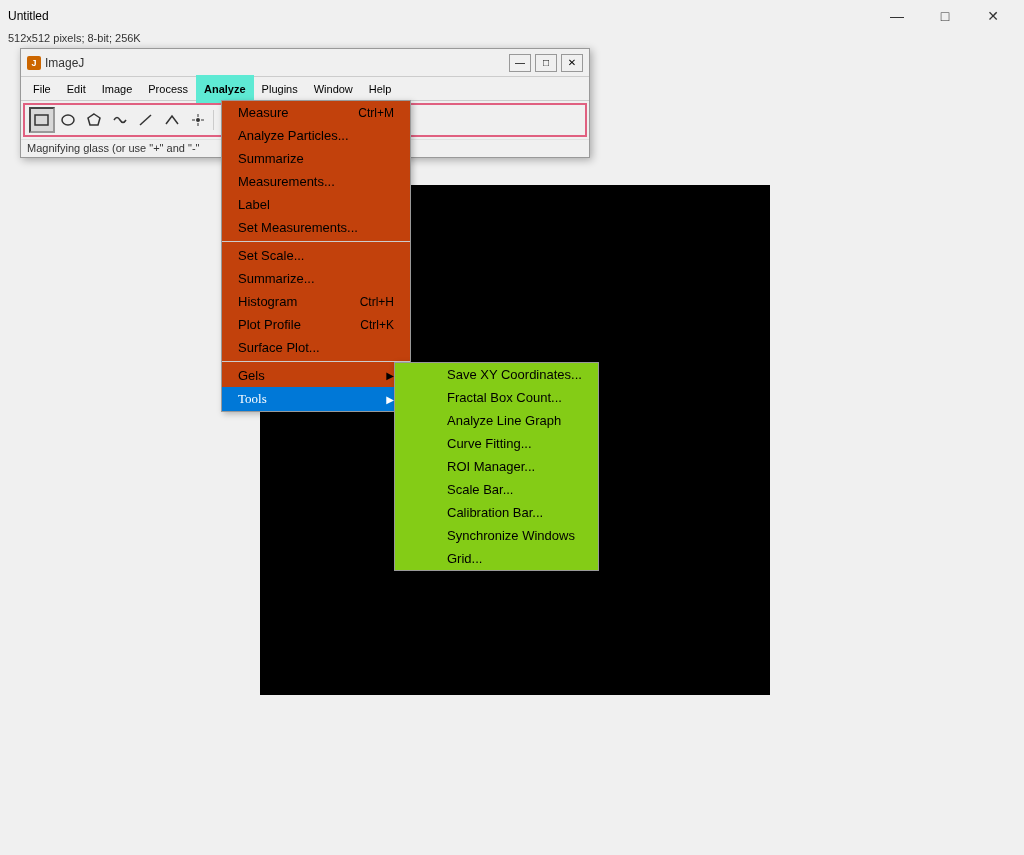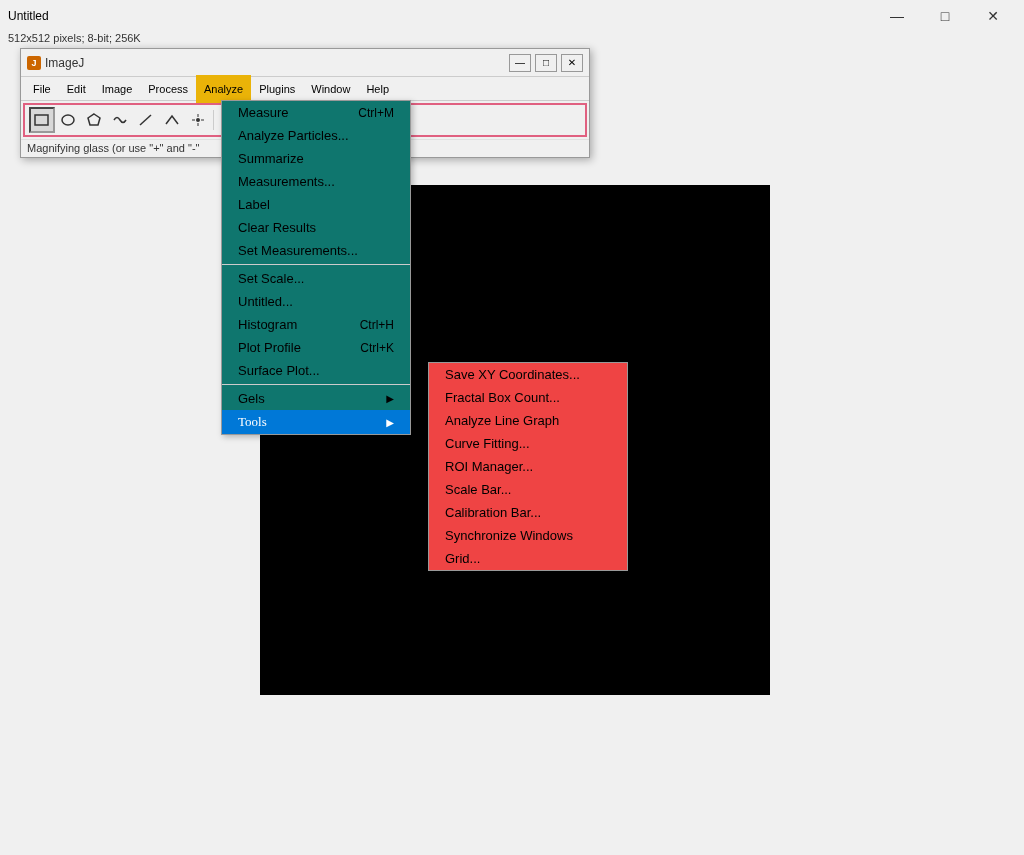--- a/index.html
+++ b/index.html
@@ -167,21 +167,21 @@
       background: #f0f0f0;
       border-top: 1px solid #e0e0e0;
       min-height: 18px;
     }
 
     
     .dropdown-menu {
       position: absolute;
       top: 100px;
       left: 221px;
-      background: #0f766e;
+      background: #c2410c;
       border: 1px solid #999;
       box-shadow: 2px 2px 6px rgba(0,0,0,0.25);
       min-width: 190px;
       z-index: 100;
     }
     .dropdown-item {
       padding: 4px 16px;
       cursor: pointer;
       display: flex;
       align-items: center;
@@ -202,26 +202,27 @@
       color: inherit;
     }
     .submenu-arrow {
       font-size: 10px;
     }
 
     
     .submenu {
       position: absolute;
       top: 362px;
-      left: 428px;
-      background: #ef4444;
+      left: 394px;
+      background: #84cc16;
       border: 1px solid #999;
       box-shadow: 2px 2px 6px rgba(0,0,0,0.25);
       min-width: 200px;
       z-index: 101;
+      padding-left: 36px;
     }
     .submenu-item {
       padding: 4px 16px;
       cursor: pointer;
       font-size: 13px;
       color: #000;
       white-space: nowrap;
     }
 
     
@@ -263,21 +264,21 @@
       <button class="ij-btn">□</button>
       <button class="ij-btn">✕</button>
     </div>
   </div>
 
   <div class="imagej-menubar">
     <div class="menu-item">File</div>
     <div class="menu-item">Edit</div>
     <div class="menu-item">Image</div>
     <div class="menu-item">Process</div>
-    <div class="menu-item analyze-active" style="background:#eab308; font-weight:normal;">Analyze</div>
+    <div class="menu-item analyze-active" style="background:#5eead4; font-weight:bold;">Analyze</div>
     <div class="menu-item">Plugins</div>
     <div class="menu-item">Window</div>
     <div class="menu-item">Help</div>
   </div>
 
   <div class="imagej-toolbar">
     <button class="tool-btn active" title="Rectangle">
       <svg width="16" height="16">
           <rect x="1" y="3" width="13" height="10" fill="none" stroke="#333" stroke-width="1.5"></rect>
         </svg>
@@ -361,31 +362,28 @@
   <div class="dropdown-item">
     <span>Summarize</span>
   </div>
   <div class="dropdown-item">
     <span>Measurements...</span>
   </div>
   <div class="dropdown-item">
     <span>Label</span>
   </div>
   <div class="dropdown-item">
-    <span>Clear Results</span>
-  </div>
-  <div class="dropdown-item">
     <span>Set Measurements...</span>
   </div>
   <div class="dropdown-separator"></div>
   <div class="dropdown-item">
     <span>Set Scale...</span>
   </div>
   <div class="dropdown-item">
-    <span>Untitled...</span>
+    <span>Summarize...</span>
   </div>
   <div class="dropdown-item">
     <span>Histogram</span>
     <span class="shortcut">Ctrl+H</span>
   </div>
   <div class="dropdown-item">
     <span>Plot Profile</span>
     <span class="shortcut">Ctrl+K</span>
   </div>
   <div class="dropdown-item">

